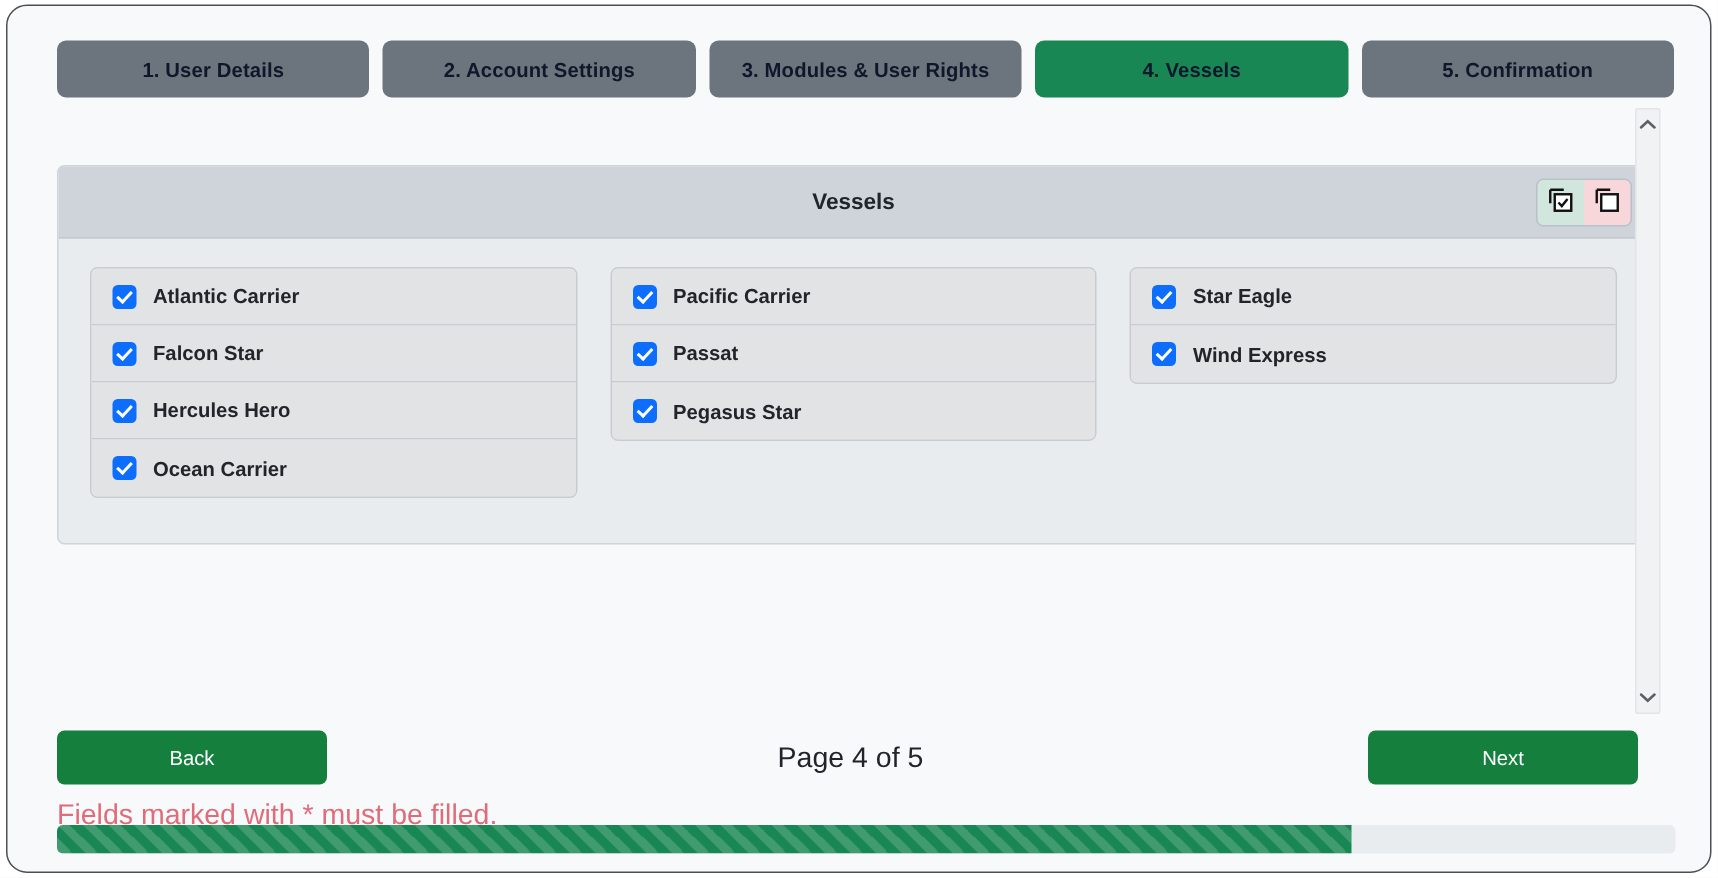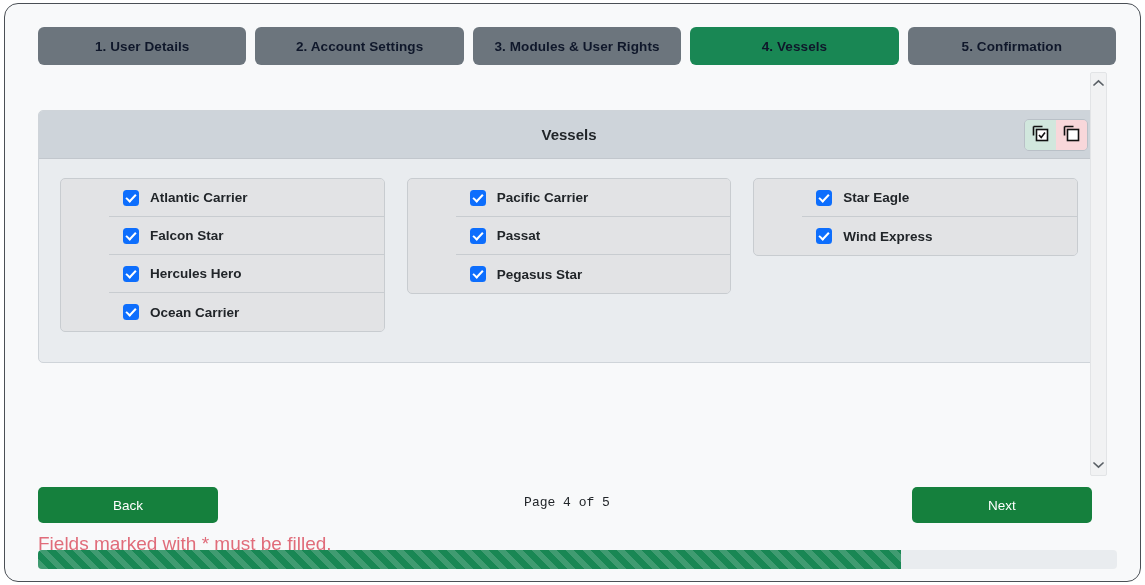--- a/index.html
+++ b/index.html
@@ -100,21 +100,20 @@
     gap:22px;
     padding:19px 21px 0 21px;
   }
   .vessel-column{
     flex:1 1 0;
     border:1px solid #c8ccd0;
     border-radius:5px;
     overflow:hidden;
     background:#e2e3e5;
     align-self:flex-start;
-    padding-left:48px;
   }
   .vessel-row{
     height:38px;
     display:flex;
     align-items:center;
     padding:0 0 0 14px;
     background:#e2e3e5;
     border-bottom:1px solid #c8ccd0;
     cursor:pointer;
   }
@@ -184,23 +183,22 @@
     border:none;
     border-radius:5px;
     cursor:pointer;
   }
   #back-button{ left:0; }
   #next-button{ right:0; }
   #page-indicator{
     position:absolute;
     left:4px; right:0; top:8px;
     text-align:center;
-    font-size:13px;
+    font-size:19px;
     color:#212529;
-    font-family:Liberation Mono, monospace;
   }
 
   #validation-message{
     position:absolute;
     left:33px; top:529px;
     font-size:19px;
     color:#e06c7a;
   }
 
   

